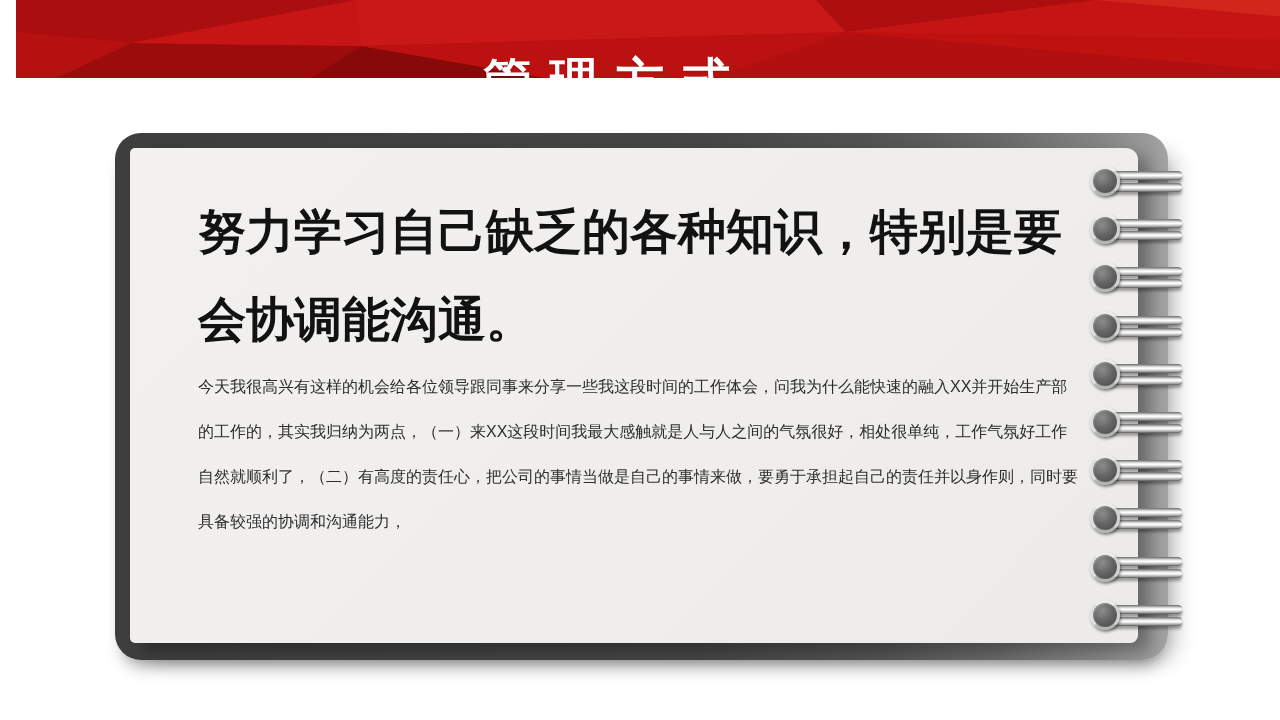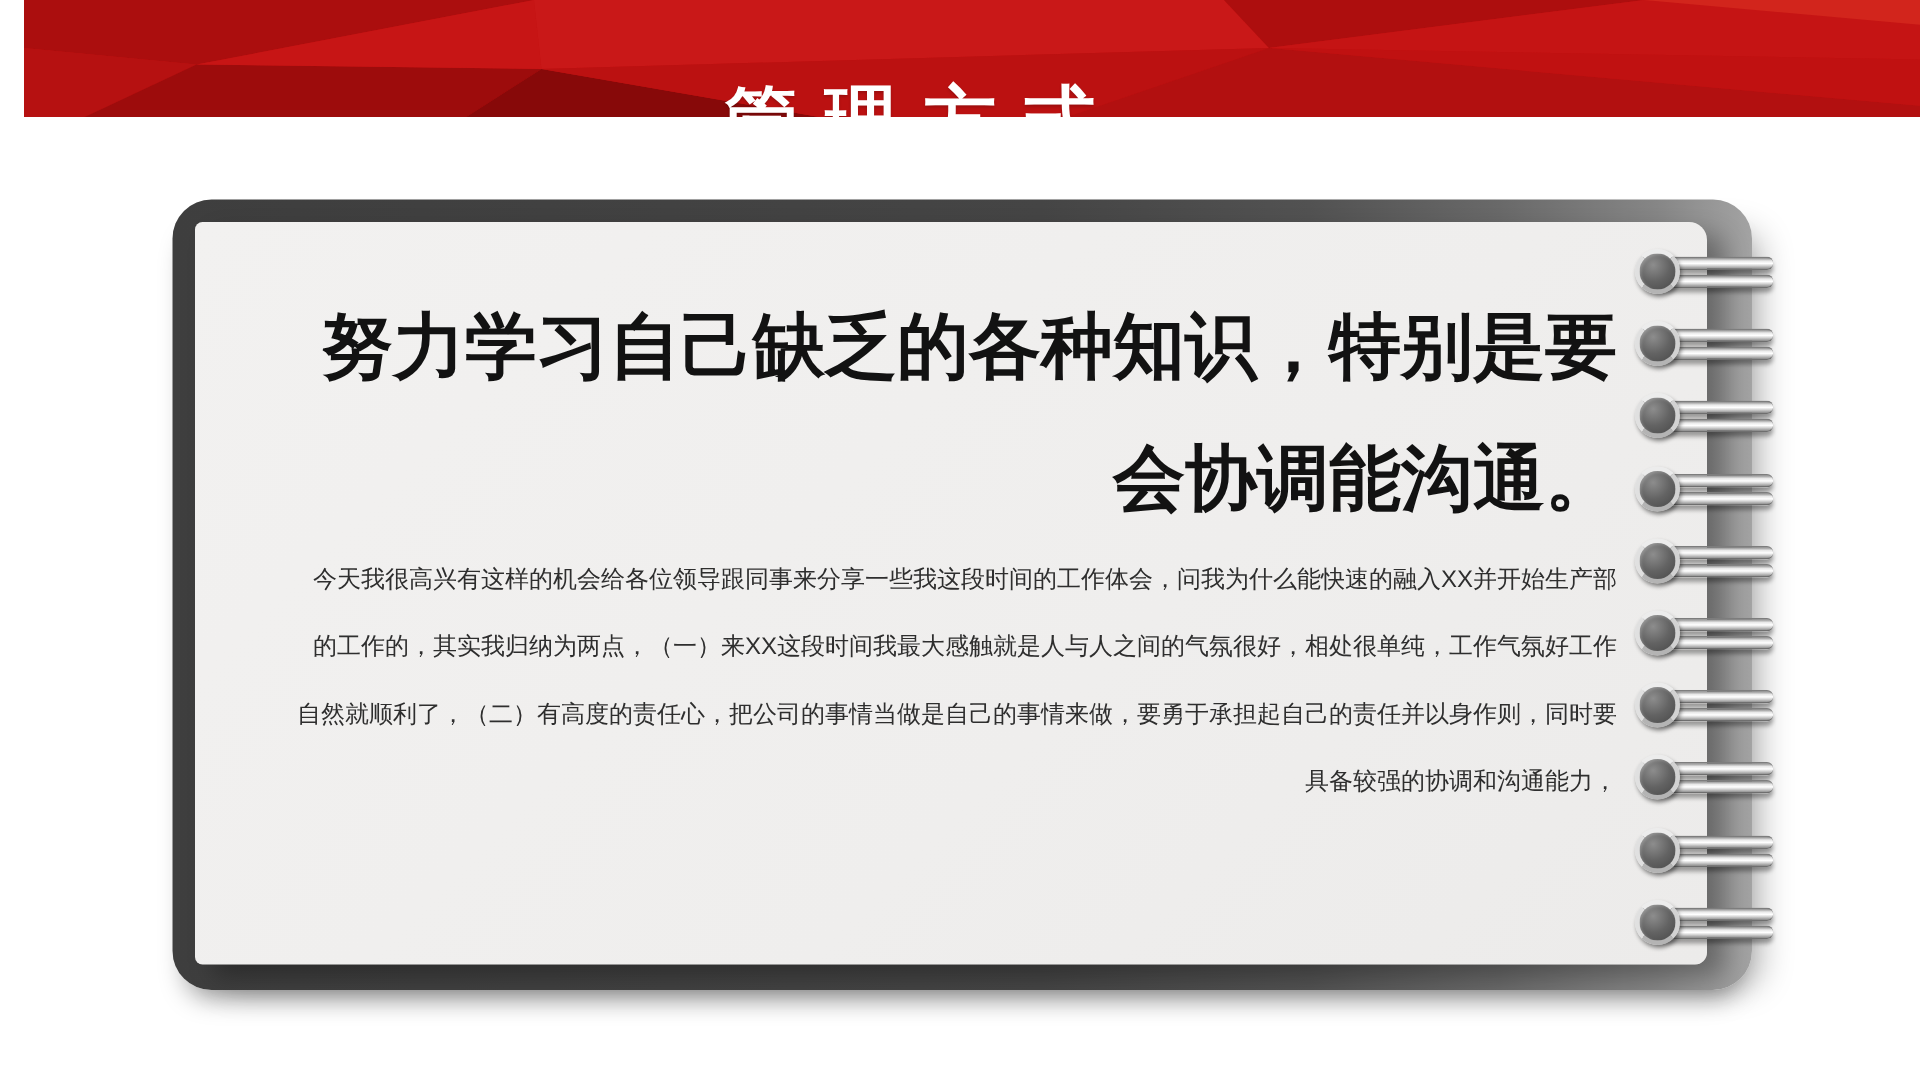--- a/index.html
+++ b/index.html
@@ -46,21 +46,20 @@
                 18px 10px 22px -12px rgba(0,0,0,0.28);
   }
   .paper {
     position: absolute;
     left: 15px; top: 15px;
     width: 1008px; height: 495px;
     background: linear-gradient(135deg, #f2f1f0 0%, #efeeed 60%, #ecebea 100%);
     border-radius: 5px 12px 8px 5px;
     box-shadow: 12px 8px 16px rgba(0,0,0,0.30);
     overflow: hidden;
-    text-align: right;
   }
   .paper h2 {
     margin: 40px 40px 0 68px;
     width: 880px;
     font-size: 48px;
     line-height: 88px;
     font-weight: 900;
     color: #121212;
     letter-spacing: 0;
     word-break: break-all;

